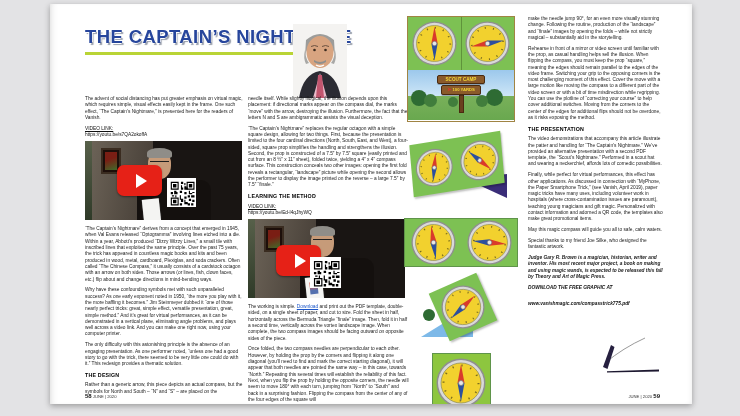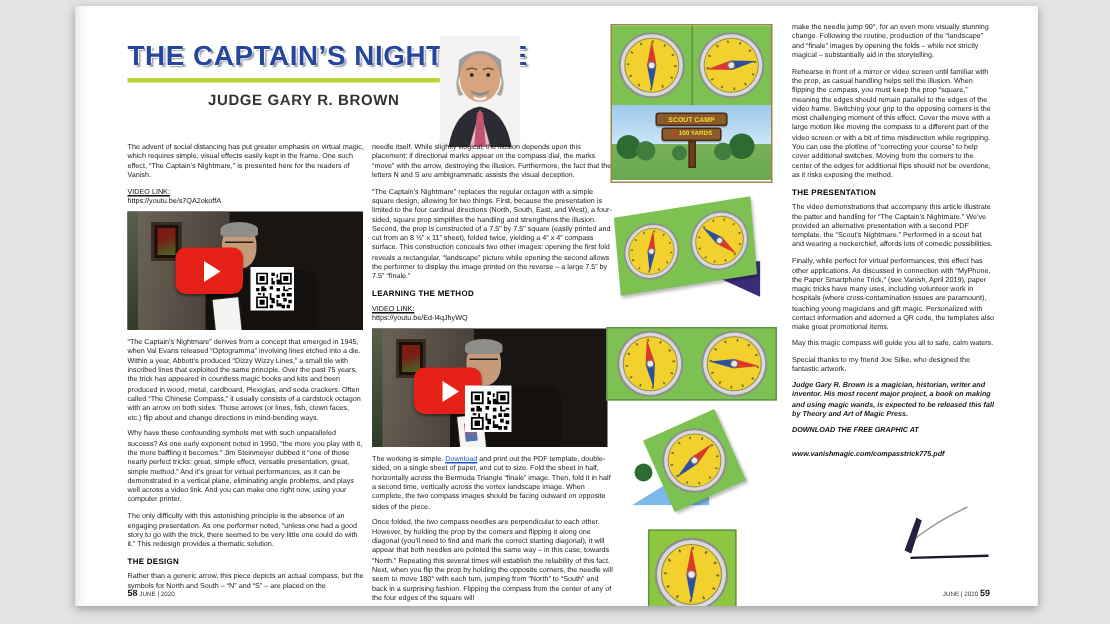--- a/index.html
+++ b/index.html
@@ -111,21 +111,20 @@
       <path d="M9 0h2v2h-2z M12 1h1v2h-1z M9 3h1v2h1v2h-2z M12 4h2v1h1v2h-3z M0 9h2v2h-2z M3 8h2v1h1v2h-3z M8 8h2v2h-2z M12 9h2v2h-2z M16 8h1v2h2v1h-3z M19 9h2v1h-2z M4 12h1v2h-1z M1 12h2v1h-2z M8 12h1v3h2v1h-3z M12 13h2v2h-2z M15 12h2v2h-2z M18 12h3v2h-3z M9 16h2v2h-2z M12 16h1v2h2v2h-3z M16 15h2v2h-2z M19 16h2v2h-2z M8 19h2v2h-2z M15 19h2v2h-2z M18 19h2v2h-2z" fill="#000"></path>
     </symbol>
   </defs>
 </svg>
 
 <div class="spread">
 
   <div class="header">
     <div class="title">THE CAPTAIN’S NIGHTMARE</div>
     <div class="rule"></div>
-    <div class="byline">JUDGE GARY R. BROWN</div>
   </div>
 
   <svg class="headshot" viewBox="0 0 54 74">
     <rect width="54" height="74" fill="#f4f3f1"></rect>
     <path d="M6 74 Q10 50 27 47 Q44 50 48 74 Z" fill="#2b2b33"></path>
     <path d="M20 74 L27 49 L34 74 Z" fill="#eabccb"></path>
     <path d="M25 51 L29 51 L31 74 L23 74 Z" fill="#c2556e"></path>
     <path d="M13 16 Q27 4 41 16 L42 32 Q40 20 27 19 Q14 20 12 32 Z" fill="#9c9c9a"></path>
     <ellipse cx="27" cy="28" rx="13.5" ry="16" fill="#d8a480"></ellipse>
     <path d="M12 26 q1 10 4 13 l-3 1 q-3 -6 -1 -14 Z" fill="#a8a8a6"></path>

